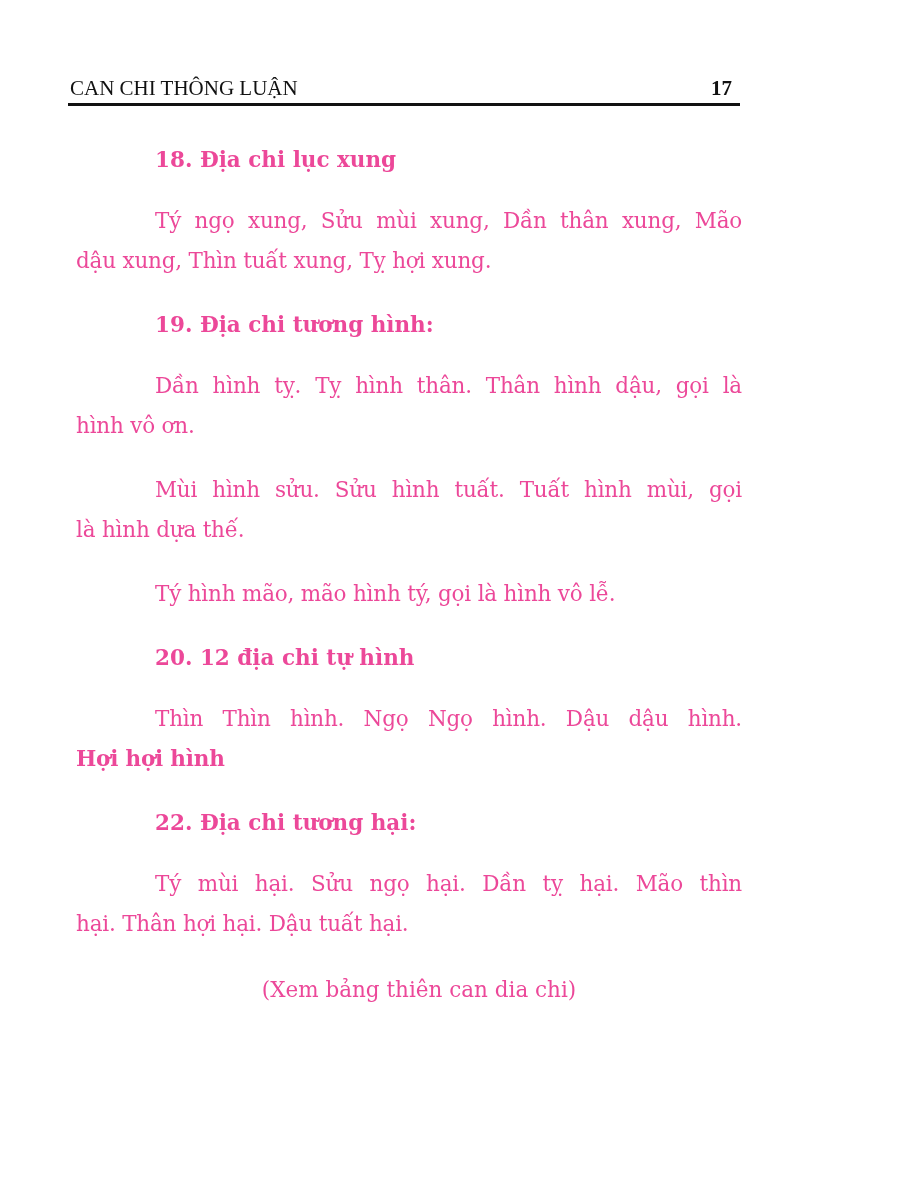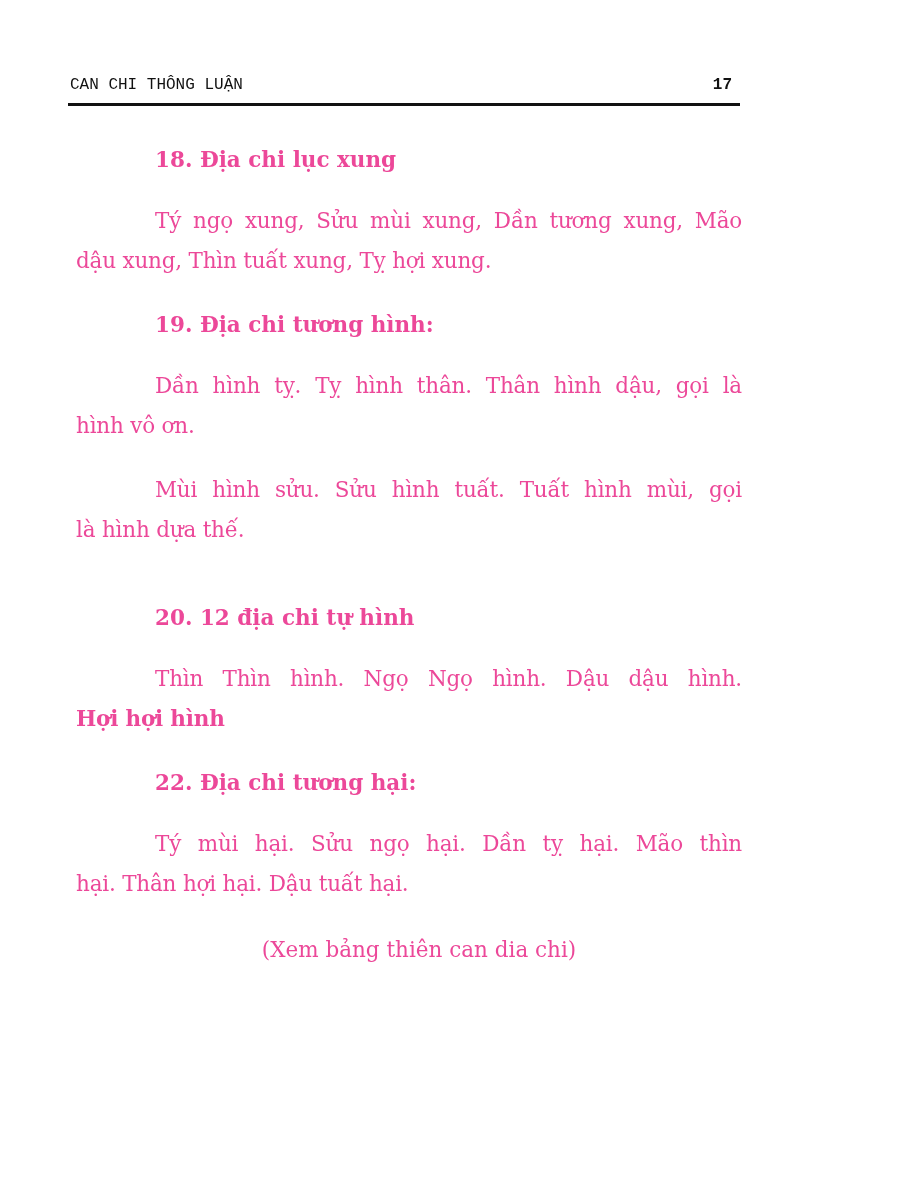--- a/index.html
+++ b/index.html
@@ -13,22 +13,22 @@
       position: relative;
       overflow: hidden;
       color: #111111;
     }
     .page-header {
       position: absolute;
       left: 70px;
       top: 72px;
       width: 668px;
       height: 32px;
-      font-family: Liberation Mono, monospace;
-      font-size: 16px;
+      font-family: Liberation Serif, serif;
+      font-size: 21px;
       color: #111111;
     }
     .running-title {
       position: absolute;
       left: 0;
       top: 4px;
       letter-spacing: 0px;
     }
     .page-number {
       position: absolute;
@@ -92,39 +92,42 @@
   <span class="page-number">17</span>
 </div>
 <div class="header-rule"></div>
 
 <div class="content">
 
   <div>
     <h3 class="section-heading">18. Địa chi lục xung</h3>
     <div class="gap-after-heading"></div>
     <p class="para">
-      <span class="justify-line">Tý ngọ xung, Sửu mùi xung, Dần tương xung, Mão</span>
+      <span class="justify-line">Tý ngọ xung, Sửu mùi xung, Dần thân xung, Mão</span>
       <span style="display:block;text-indent:0;">dậu xung, Thìn tuất xung, Tỵ hợi xung.</span>
     </p>
     <div class="gap-after-para"></div>
   </div>
 
   <div>
     <h3 class="section-heading">19. Địa chi tương hình:</h3>
     <div class="gap-after-heading"></div>
     <p class="para">
       <span class="justify-line">Dần hình tỵ. Tỵ hình thân. Thân hình dậu, gọi là</span>
       <span style="display:block;text-indent:0;">hình vô ơn.</span>
     </p>
     <div class="gap-after-para"></div>
     <p class="para">
       <span class="justify-line">Mùi hình sửu. Sửu hình tuất. Tuất hình mùi, gọi</span>
       <span style="display:block;text-indent:0;">là hình dựa thế.</span>
     </p>
     <div class="gap-after-para"></div>
+    <p class="para last-line-only">
+      <span>Tý hình mão, mão hình tý, gọi là hình vô lễ.</span>
+    </p>
     <div class="gap-after-para"></div>
   </div>
 
   <div>
     <h3 class="section-heading">20. 12 địa chi tự hình</h3>
     <div class="gap-after-heading"></div>
     <p class="para">
       <span class="justify-line">Thìn Thìn hình. Ngọ Ngọ hình. Dậu dậu hình.</span>
       <span style="display:block;text-indent:0;font-weight:bold;">Hợi hợi hình</span>
     </p>

